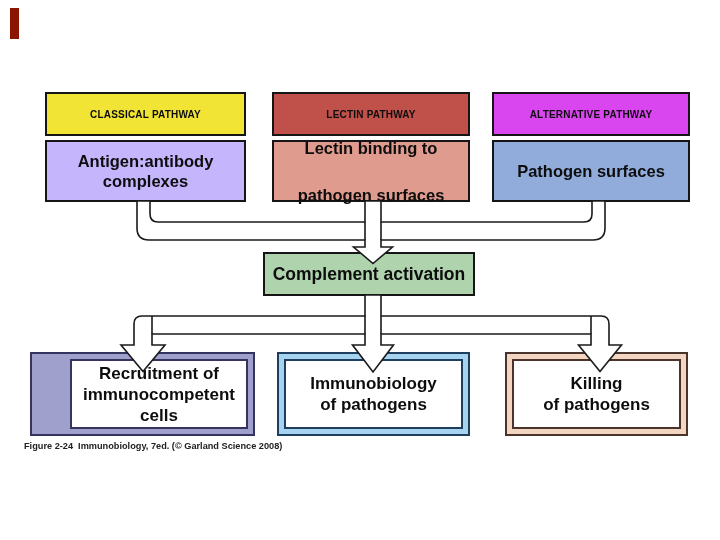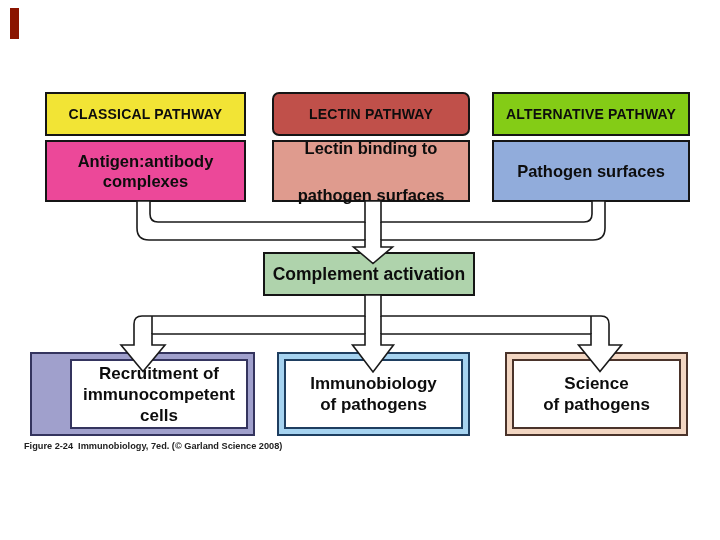--- a/index.html
+++ b/index.html
@@ -6,24 +6,24 @@
   #slide{
     position:relative;width:720px;height:540px;background:#ffffff;overflow:hidden;
     font-family:"Liberation Sans", sans-serif;color:#111;
   }
   .accent-bar{position:absolute;left:10px;top:8px;width:9px;height:31px;}
   .box{
     position:absolute;box-sizing:border-box;border:2px solid #151515;
     display:flex;flex-direction:column;align-items:center;justify-content:center;
     text-align:center;font-weight:bold;color:#0d0d0d;z-index:1;
   }
-  .hdr{font-size:14px;letter-spacing:.2px;}
+  .hdr{font-size:10px;letter-spacing:.2px;}
   .src{font-size:16.5px;line-height:20px;}
   .hdr-classical{left:45px;top:92px;width:201px;height:44px;}
-  .hdr-lectin{left:272px;top:92px;width:198px;height:44px;border-radius:7px;}
+  .hdr-lectin{left:272px;top:92px;width:198px;height:44px;}
   .hdr-alternative{left:492px;top:92px;width:198px;height:44px;}
   .src-classical{left:45px;top:140px;width:201px;height:62px;}
   .src-lectin{left:272px;top:140px;width:198px;height:62px;}
   .src-alternative{left:492px;top:140px;width:198px;height:62px;}
   .central{left:263px;top:252px;width:212px;height:44px;font-size:17.5px;}
   .outcome{
     position:absolute;box-sizing:border-box;z-index:1;
     border:2px solid var(--line,#333);padding:5px;
   }
   .outcome-inner{
@@ -49,25 +49,25 @@
 <div id="slide">
 
   <div class="accent-bar" style="background-color: rgb(139, 21, 0);"></div>
 
   <div class="box hdr hdr-classical" style="background-color: rgb(242, 228, 53);">
     <span>CLASSICAL PATHWAY</span>
   </div>
   <div class="box hdr hdr-lectin" style="background-color: rgb(192, 80, 74);">
     <span>LECTIN PATHWAY</span>
   </div>
-  <div class="box hdr hdr-alternative" style="background-color: #84cc16;">
+  <div class="box hdr hdr-alternative" style="background-color: #d946ef;">
     <span>ALTERNATIVE PATHWAY</span>
   </div>
 
-  <div class="box src src-classical" style="background-color: #ec4899;">
+  <div class="box src src-classical" style="background-color: #c4b5fd;">
     <span>Antigen:antibody</span>
     <span>complexes</span>
   </div>
   <div class="box src src-lectin" style="background-color: rgb(223, 155, 142); gap: 27px;">
     <span>Lectin binding to</span>
     <span>pathogen surfaces</span>
   </div>
   <div class="box src src-alternative" style="background-color: rgb(145, 172, 219);">
     <span>Pathogen surfaces</span>
   </div>
@@ -83,21 +83,21 @@
     </div>
   </div>
   <div class="outcome outcome-b" style="background-color: rgb(166, 211, 240); --line: #1E3E60;">
     <div class="outcome-inner">
       <span>Immunobiology</span>
       <span>of pathogens</span>
     </div>
   </div>
   <div class="outcome outcome-c" style="background-color: rgb(242, 214, 194); --line: #4A332A;">
     <div class="outcome-inner">
-      <span>Science</span>
+      <span>Killing</span>
       <span>of pathogens</span>
     </div>
   </div>
 
   <div class="caption">Figure 2-24  Immunobiology, 7ed. (© Garland Science 2008)</div>
 
   <svg class="connectors" width="720" height="540" viewBox="0 0 720 540">
 
     <path class="flow" d="M137,201 L137,228 Q137,240 149,240 L365,240 L365,247 L353.5,247 L373,263.5 L392.5,247 L381,247 L381,240 L593,240 Q605,240 605,228 L605,201 L592,201 L592,214 Q592,222 584,222 L381,222 L381,201 L365,201 L365,222 L158,222 Q150,222 150,214 L150,201 Z"></path>
     <path class="line-seg" d="M365,222 L365,240 M381,222 L381,240"></path>

